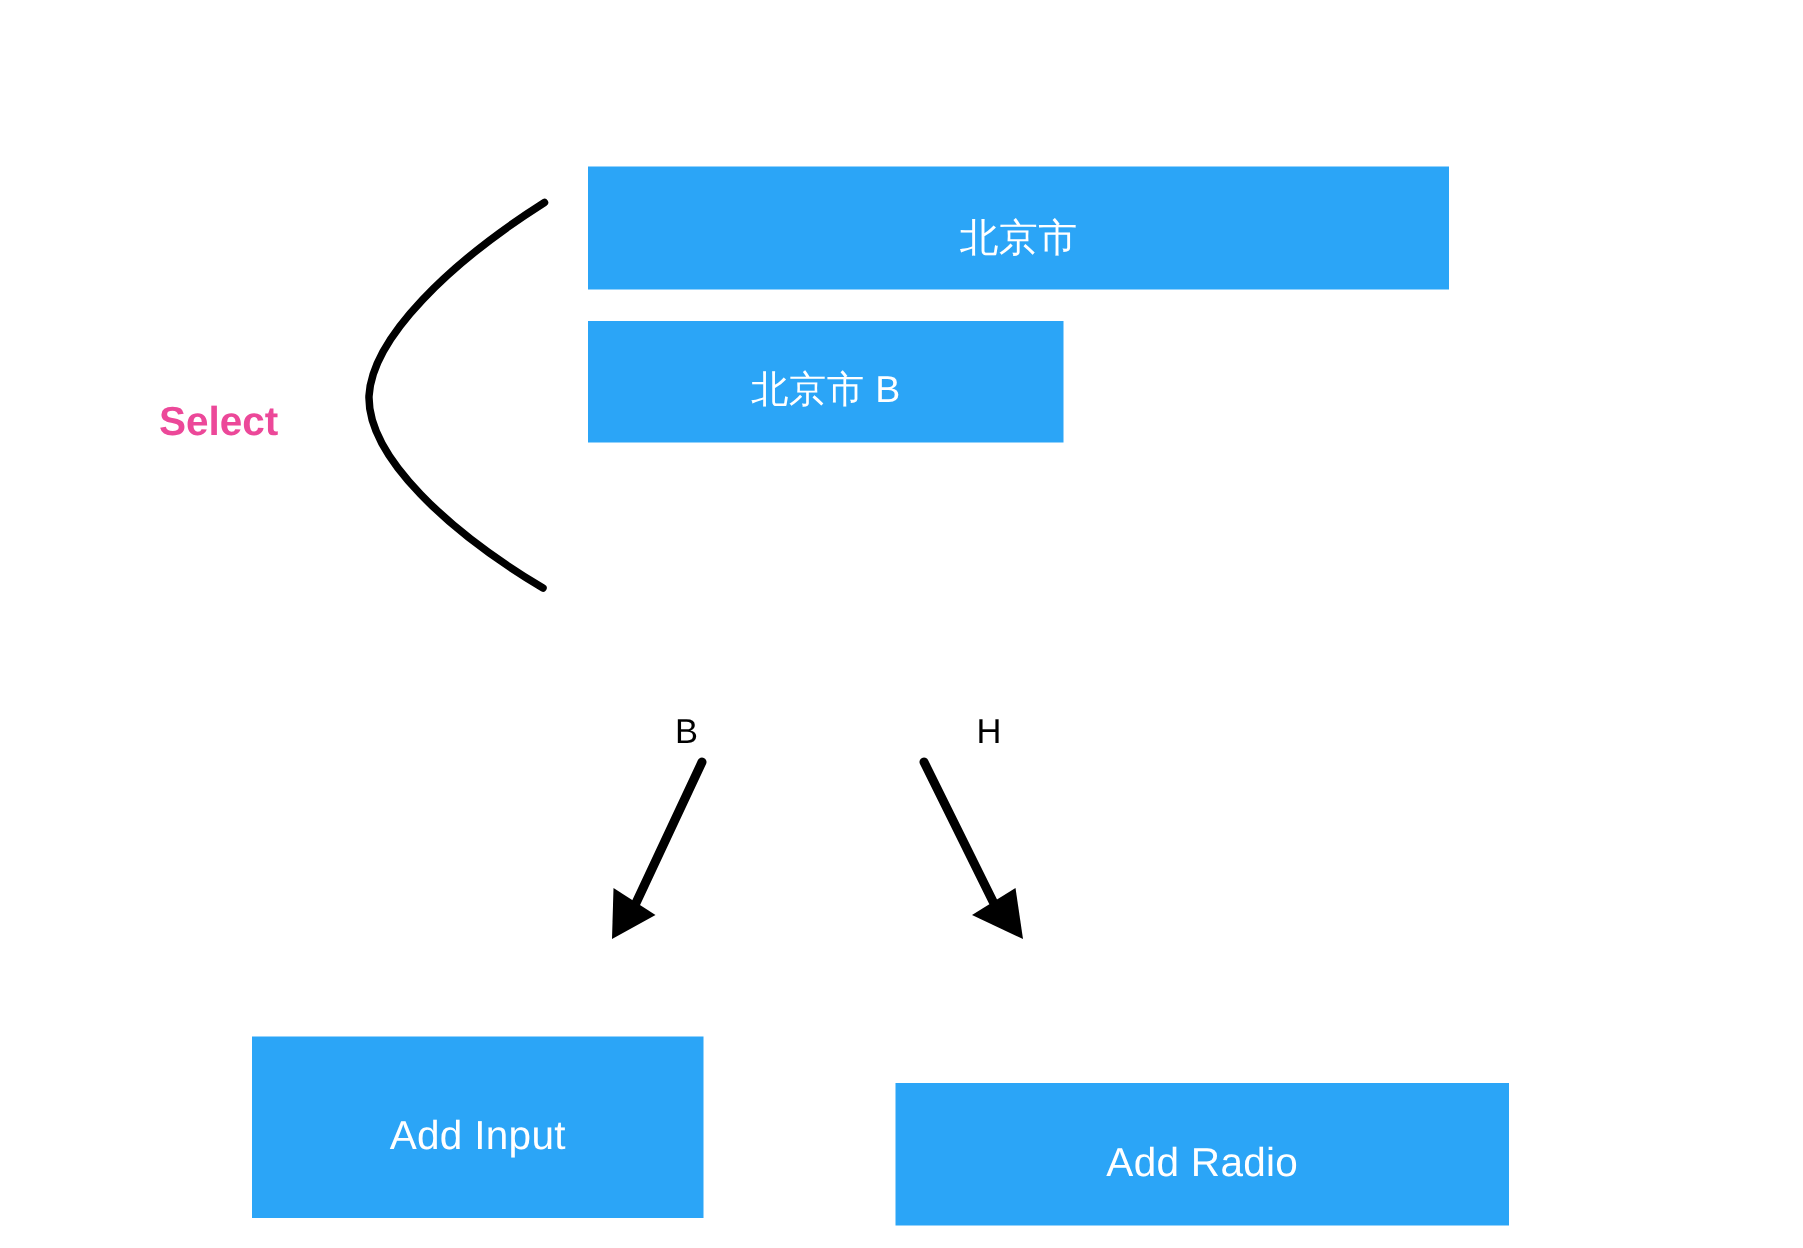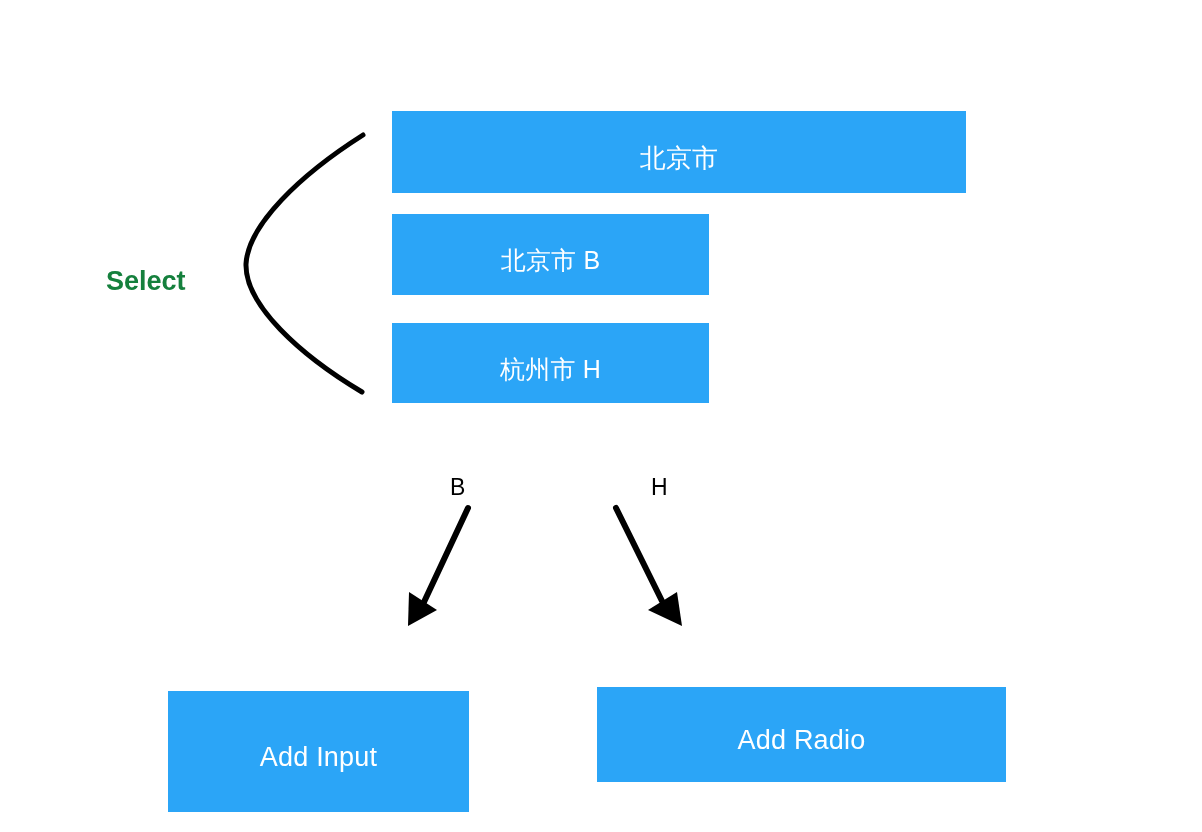--- a/index.html
+++ b/index.html
@@ -53,33 +53,33 @@
     font-size: 25px;
   }
 
   
   #act-0 {
     left: 168px;  top: 691px;
     width: 301px; height: 121px;
     font-size: 27px;
   }
   #act-1 {
-    left: 597px;  top: 687px;
+    left: 597px;  top: 722px;
     width: 409px; height: 95px;
     font-size: 27px;
   }
 
   
   #group-label {
     position: absolute;
     left: 106px;
     top: 265px;
     font-size: 27px;
     font-weight: bold;
-    color: #15803d;
+    color: #ec4899;
     white-space: nowrap;
     line-height: 1.2;
     user-select: none;
   }
 
   
   .edge-label {
     position: absolute;
     font-size: 23px;
     color: #000000;
@@ -120,23 +120,20 @@
   </svg>
 
   <div id="group-label">Select</div>
 
   <div class="node" id="opt-0">
     <span class="node-label">北京市</span>
   </div>
   <div class="node" id="opt-1">
     <span class="node-label">北京市 B</span>
   </div>
-  <div class="node" id="opt-2">
-    <span class="node-label">杭州市 H</span>
-  </div>
 
   <div class="edge-label" id="edge-label-0">B</div>
   <div class="edge-label" id="edge-label-1">H</div>
 
   <div class="node" id="act-0">
     <span class="node-label">Add Input</span>
   </div>
   <div class="node" id="act-1">
     <span class="node-label">Add Radio</span>
   </div>

